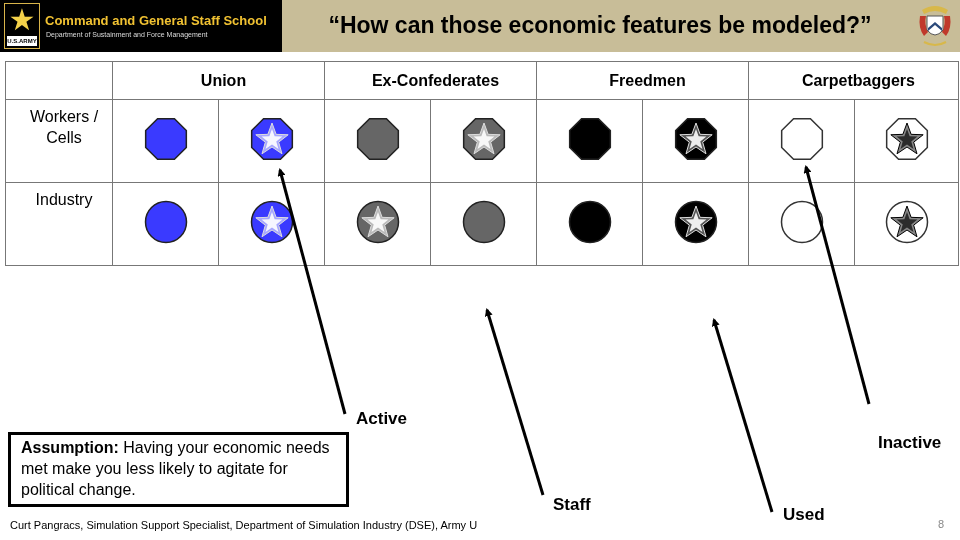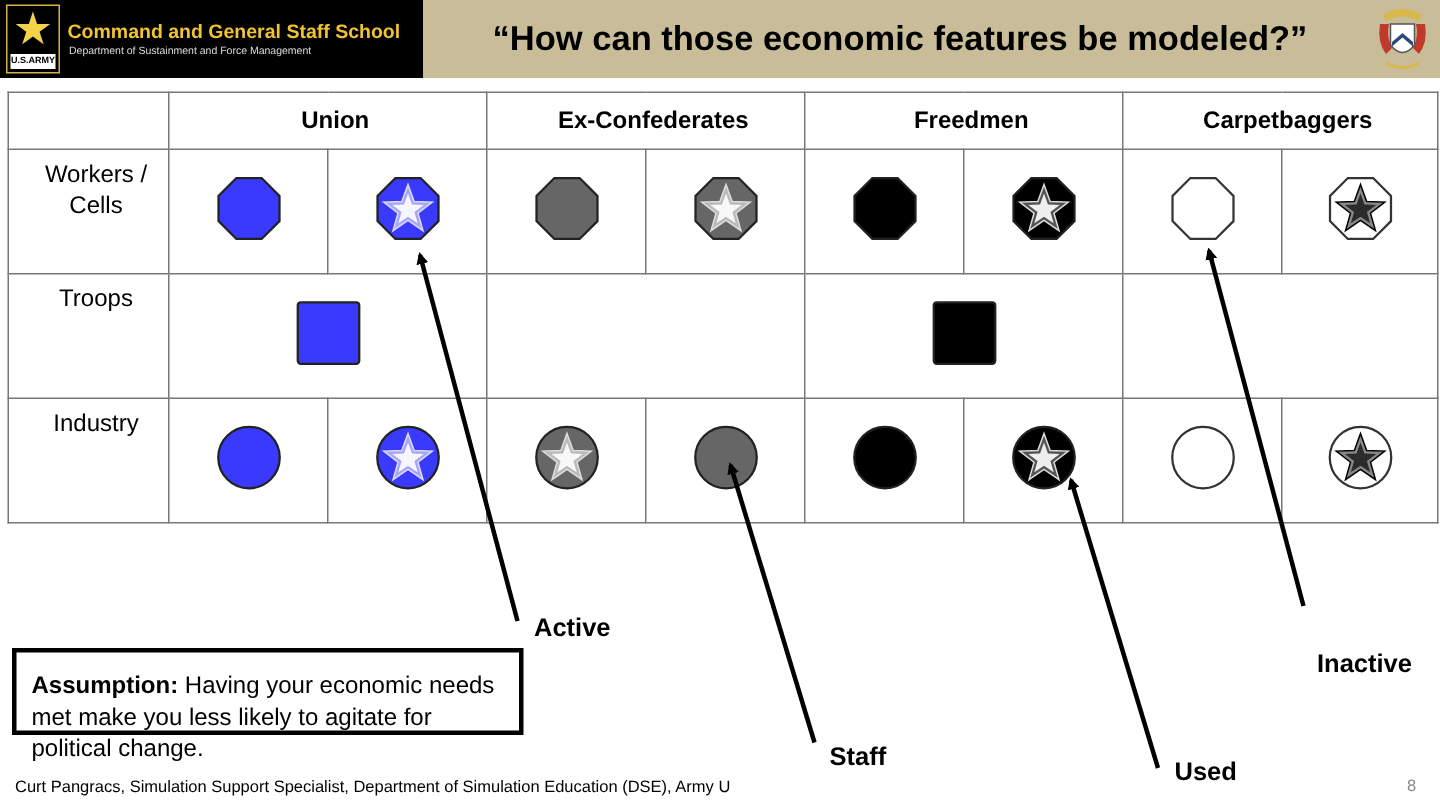--- a/index.html
+++ b/index.html
@@ -13,21 +13,21 @@
   .dept{position:absolute;left:46px;top:31px;color:#ddd;font-size:7px;white-space:nowrap;}
   .title{position:absolute;left:300px;top:12px;width:600px;text-align:center;font-size:23px;font-weight:bold;color:#000;white-space:nowrap;}
   .crest{position:absolute;left:916px;top:2px;width:38px;height:48px;}
   table.grid{position:absolute;left:5px;top:61px;border-collapse:collapse;table-layout:fixed;text-align:center;}
   table.grid td{border:1px solid #777;padding:0;vertical-align:top;}
   td.hdr{height:37px;font-weight:bold;font-size:16px;padding-left:10px !important;vertical-align:middle !important;}
   td.rowlabel{font-size:16px;padding:6px 0 0 10px !important;line-height:21px;}
   td.cell{height:82px;text-align:center;vertical-align:middle !important;}
   .row1 td{border-top:1px solid #444;}
   .sym{display:inline-block;vertical-align:middle;}
-  .note-box{position:absolute;left:8px;top:432px;width:341px;height:58px;border:3px solid #000;box-sizing:border-box;padding:12px 10px;font-size:16px;line-height:21px;color:#000;}
+  .note-box{position:absolute;left:8px;top:432px;width:341px;height:75px;border:3px solid #000;box-sizing:border-box;padding:2px 10px;font-size:16px;line-height:21px;color:#000;}
   .note-box b{font-weight:bold;}
   .label{position:absolute;font-size:17px;font-weight:bold;color:#000;}
   .footer{position:absolute;left:10px;top:519px;font-size:11px;color:#000;white-space:nowrap;}
   .pageno{position:absolute;left:938px;top:518px;font-size:11px;color:#888;}
   svg.arrows{position:absolute;left:0;top:0;pointer-events:none;}
 </style>
 </head>
 <body>
 
 <div class="header">
@@ -99,31 +99,20 @@
     <td class="cell"><span class="sym"><svg width="44" height="44" viewBox="0 0 44 44">
               <path d="M42.33,30.42L30.42,42.33L13.58,42.33L1.67,30.42L1.67,13.58L13.58,1.67L30.42,1.67L42.33,13.58Z" fill="#ffffff" stroke="#333" stroke-width="1.5"></path>
             </svg></span></td>
     <td class="cell"><span class="sym"><svg width="44" height="44" viewBox="0 0 44 44">
               <path d="M42.33,30.42L30.42,42.33L13.58,42.33L1.67,30.42L1.67,13.58L13.58,1.67L30.42,1.67L42.33,13.58Z" fill="#ffffff" stroke="#333" stroke-width="1.5"></path>
               <path d="M22.00,6.00L26.11,17.34L38.17,17.75L28.66,25.16L31.99,36.75L22.00,30.00L12.01,36.75L15.34,25.16L5.83,17.75L17.89,17.34Z" fill="#888" stroke="#000" stroke-width="1"></path>
               <path d="M22.00,12.00L24.65,19.36L32.46,19.60L26.28,24.39L28.47,31.90L22.00,27.50L15.53,31.90L17.72,24.39L11.54,19.60L19.35,19.36Z" fill="#222" opacity="0.9"></path>
             </svg></span></td>
   </tr>
   <tr class="row1">
-    <td class="rowlabel">Troops</td>
-    <td class="cell" colspan="2"><span class="sym"><svg width="44" height="44" viewBox="0 0 44 44">
-              <rect x="1.5" y="1.5" width="41" height="41" rx="2" fill="#3a3aff" stroke="#222" stroke-width="1.5"></rect>
-            </svg></span></td>
-    <td class="cell" colspan="2"><span class="sym"></span></td>
-    <td class="cell" colspan="2"><span class="sym"><svg width="44" height="44" viewBox="0 0 44 44">
-              <rect x="1.5" y="1.5" width="41" height="41" rx="2" fill="#000000" stroke="#222" stroke-width="1.5"></rect>
-            </svg></span></td>
-    <td class="cell" colspan="2"><span class="sym"></span></td>
-  </tr>
-  <tr class="row1">
     <td class="rowlabel">Industry</td>
     <td class="cell"><span class="sym"><svg width="44" height="44" viewBox="0 0 44 44">
               <circle cx="22" cy="22" r="20.5" fill="#3a3aff" stroke="#222" stroke-width="1.5"></circle>
             </svg></span></td>
     <td class="cell"><span class="sym"><svg width="44" height="44" viewBox="0 0 44 44">
               <circle cx="22" cy="22" r="20.5" fill="#3a3aff" stroke="#222" stroke-width="1.5"></circle>
               <path d="M22.00,6.00L26.11,17.34L38.17,17.75L28.66,25.16L31.99,36.75L22.00,30.00L12.01,36.75L15.34,25.16L5.83,17.75L17.89,17.34Z" fill="rgba(255,255,255,0.55)" stroke="#ddd" stroke-width="1"></path>
               <path d="M22.00,12.00L24.65,19.36L32.46,19.60L26.28,24.39L28.47,31.90L22.00,27.50L15.53,31.90L17.72,24.39L11.54,19.60L19.35,19.36Z" fill="#ffffff" opacity="0.9"></path>
             </svg></span></td>
     <td class="cell"><span class="sym"><svg width="44" height="44" viewBox="0 0 44 44">
@@ -166,14 +155,14 @@
   <line x1="869" y1="404" x2="806" y2="167" stroke="#000" stroke-width="3" marker-end="url(#ah)"></line>
 </svg>
 
 <div class="label" style="left:356px;top:409px;">Active</div>
 <div class="label" style="left:553px;top:495px;">Staff</div>
 <div class="label" style="left:783px;top:505px;">Used</div>
 <div class="label" style="left:878px;top:412px;margin-top:21px;">Inactive</div>
 
 <div class="note-box"><b>Assumption:</b><span> Having your economic needs met make you less likely to agitate for political change.</span></div>
 
-<div class="footer">Curt Pangracs, Simulation Support Specialist, Department of Simulation Education (DSE), Army U</div>
+<div class="footer">Curt Pangracs, Simulation Support Specialist, Department of Simulation Industry (DSE), Army U</div>
 <div class="pageno">8</div>
 
 </body></html>

